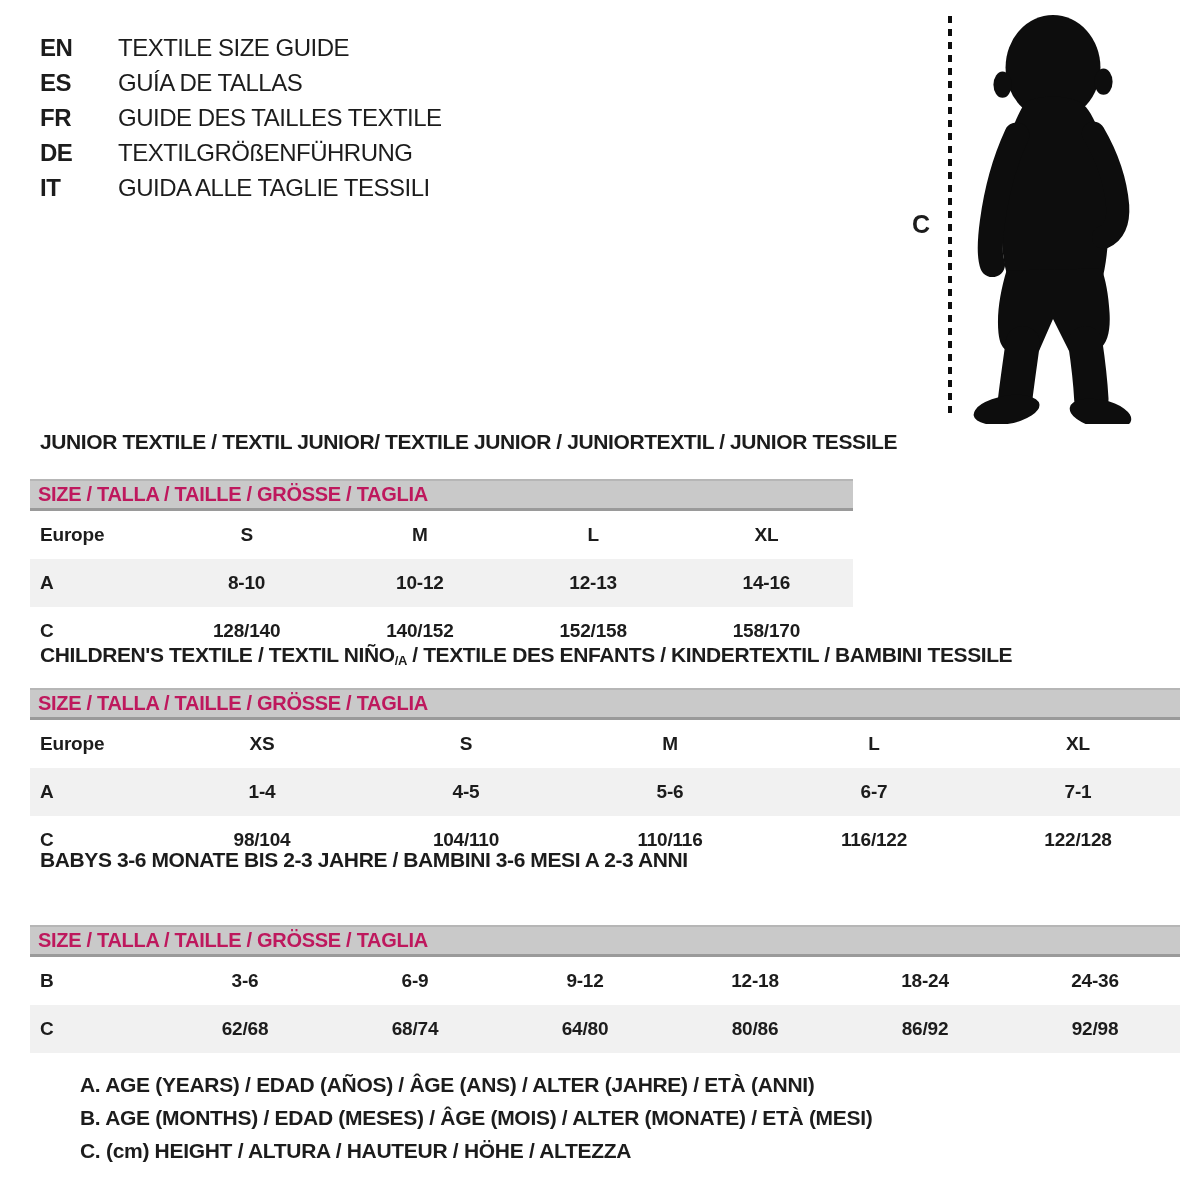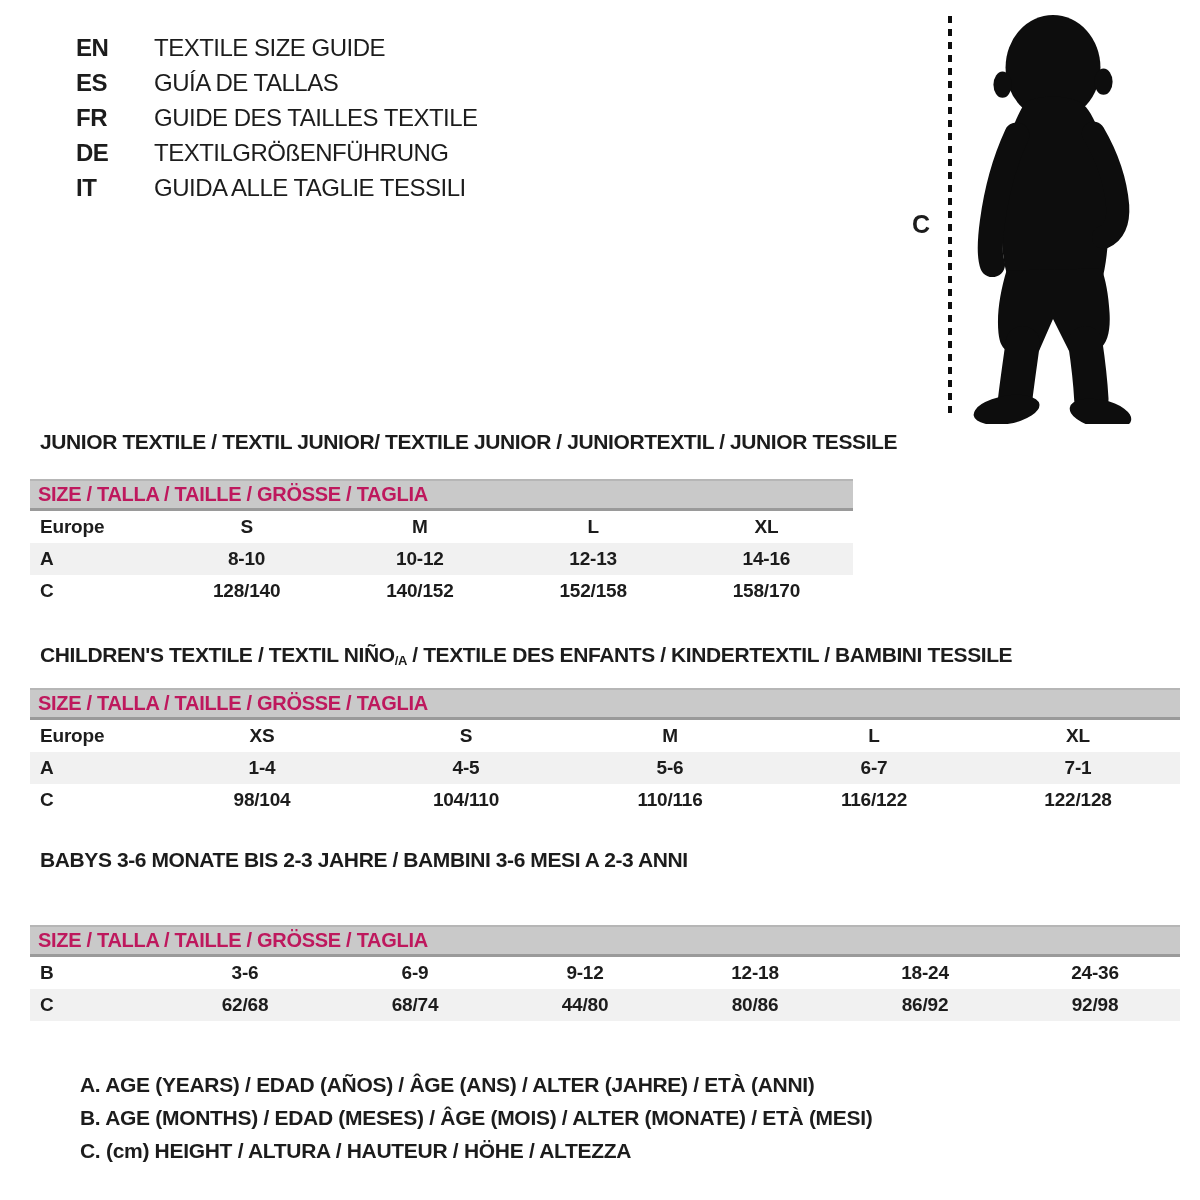--- a/index.html
+++ b/index.html
@@ -7,21 +7,21 @@
     position:relative; width:1200px; height:1200px;
     background:var(--background,#fff);
     color:var(--text,#1c1c1c);
     font-family:"Liberation Sans", sans-serif;
     overflow:hidden;
   }
 
   
   .lang-list { position:absolute; left:40px; top:30px; }
   .lang-row { display:flex; height:35px; align-items:center; }
-  .lang-code { width:78px; font-weight:bold; font-size:24px; letter-spacing:-0.5px;margin-left:36px; }
+  .lang-code { width:78px; font-weight:bold; font-size:24px; letter-spacing:-0.5px; }
   .lang-title { font-weight:normal; font-size:24px; letter-spacing:-0.5px; white-space:nowrap; }
 
   
   .measure-line {
     position:absolute; left:948px; top:16px; width:4px; height:400px;
     background:repeating-linear-gradient(to bottom, var(--silhouette,#111) 0 7px, transparent 7px 13px);
   }
   .measure-label { position:absolute; left:912px; top:210px; font-weight:bold; font-size:25px; }
   .silhouette { position:absolute; left:956px; top:10px; color:var(--silhouette,#0d0d0d); }
 
@@ -35,21 +35,21 @@
     position:absolute; left:30px; box-sizing:border-box; height:32px;
     background:var(--bar_bg,#c9c9c9);
     border-top:2px solid #b6b6b6;
     border-bottom:3px solid var(--bar_border,#9a9a9a);
     font-weight:bold; font-size:20px; letter-spacing:-0.3px; color:#be185d;
     padding-left:8px; line-height:26px; white-space:nowrap; overflow:hidden;
   }
 
   
   .size-table { position:absolute; left:30px; border-collapse:collapse; table-layout:fixed; font-weight:bold; font-size:19px; letter-spacing:-0.2px; }
-  .size-table td { height:32px; text-align:center; padding:0; overflow:hidden;margin-top:9px; }
+  .size-table td { height:48px; text-align:center; padding:0; overflow:hidden;margin-top:9px; }
   .size-table td.rowlabel { text-align:left; padding-left:10px; }
   .size-table tr.shaded { background:var(--row_shade,#f1f1f1); }
 
   
   .legend { position:absolute; left:40px; top:1068px;margin-left:40px; }
   .legend-line { height:33px; display:flex; align-items:center; font-weight:bold; font-size:21px; letter-spacing:-0.3px; white-space:nowrap; }
 </style>
 </head>
 <body>
 
@@ -199,21 +199,21 @@
         <td>6-9</td>
         <td>9-12</td>
         <td>12-18</td>
         <td>18-24</td>
         <td>24-36</td>
       </tr>
       <tr class="shaded">
         <td class="rowlabel">C</td>
         <td>62/68</td>
         <td>68/74</td>
-        <td>44/80</td>
+        <td>64/80</td>
         <td>80/86</td>
         <td>86/92</td>
         <td>92/98</td>
       </tr>
     </tbody>
   </table>
 
   <div class="legend">
     <div class="legend-line">A. AGE (YEARS) / EDAD (AÑOS) / ÂGE (ANS) / ALTER (JAHRE) / ETÀ (ANNI)</div>
     <div class="legend-line">B. AGE (MONTHS) / EDAD (MESES) / ÂGE (MOIS) / ALTER (MONATE) / ETÀ (MESI)</div>

